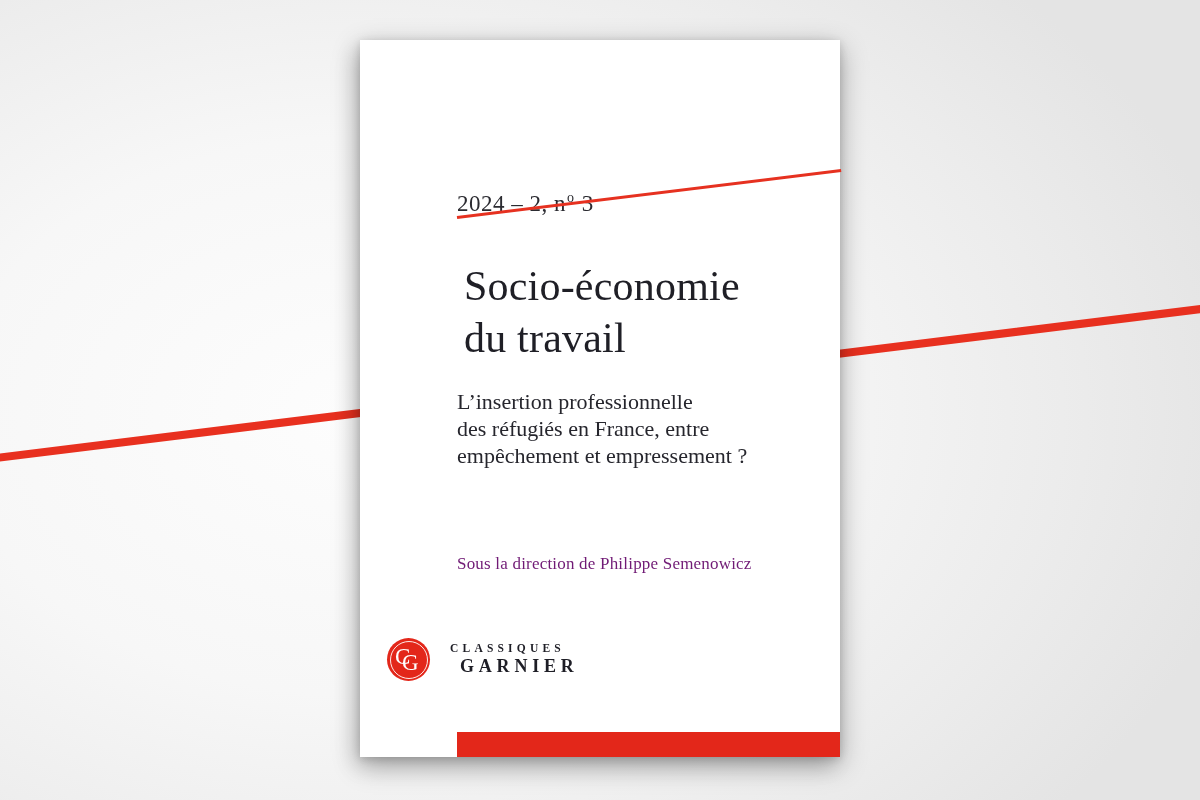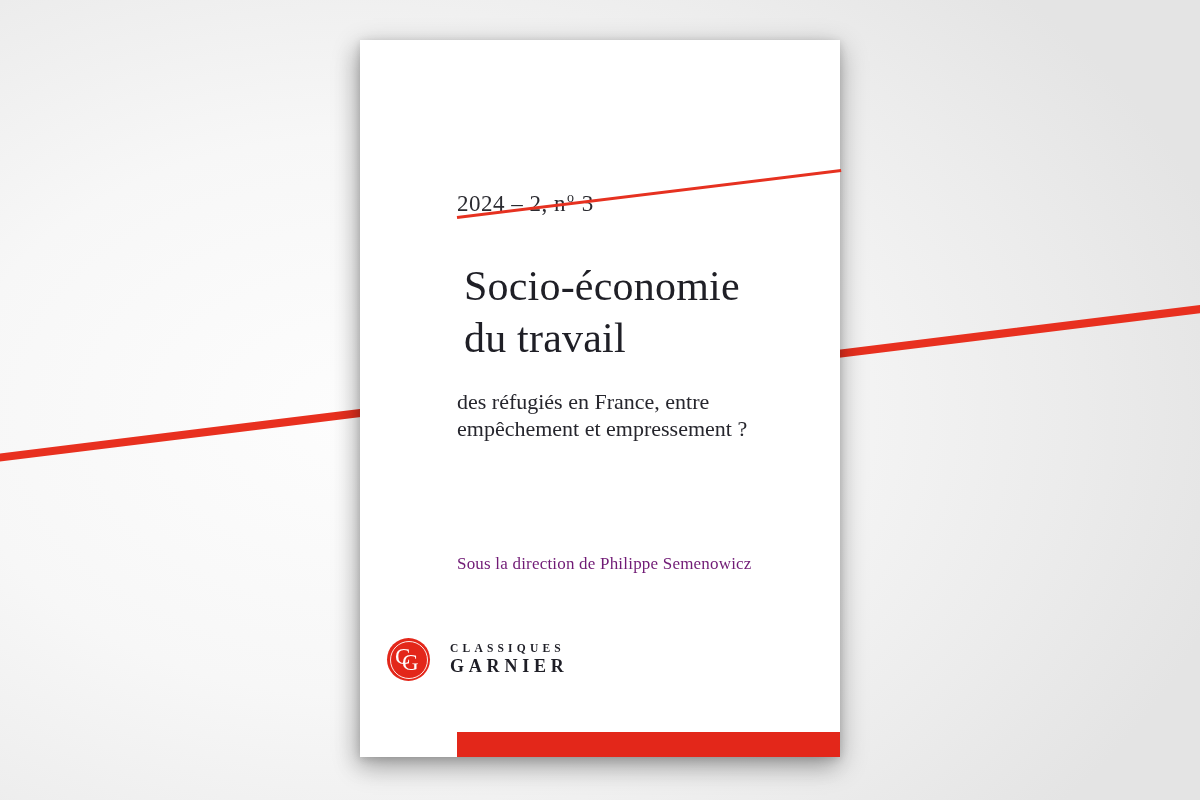--- a/index.html
+++ b/index.html
@@ -149,20 +149,21 @@
     font-weight: 600;
     letter-spacing: 4.2px;
     white-space: nowrap;
   }
   .wordmark .line2 {
     font-size: 18px;
     font-weight: 700;
     letter-spacing: 4.8px;
     margin-top: 2px;
     white-space: nowrap;
+    margin-left: 10px;
   }
 
   .bottom-bar {
     position: absolute;
     left: 97px;
     top: 692px;
     width: 383px;
     height: 25px;
   }
 </style>
@@ -180,20 +181,21 @@
     </div>
 
     <div class="cover-line" style="background-color: rgb(230, 49, 32);"></div>
 
     <div class="title">
       <div>Socio-économie</div>
       <div>du travail</div>
     </div>
 
     <div class="subtitle">
+      <div>L’insertion professionnelle</div>
       <div>des réfugiés en France, entre</div>
       <div>empêchement et empressement ?</div>
     </div>
 
     <div class="editor">Sous la direction de Philippe Semenowicz</div>
 
     <div class="publisher">
       <div class="cg-circle" style="background-color: rgb(227, 39, 26);">
         <span class="mono-c">C</span>
         <span class="mono-g">G</span>

